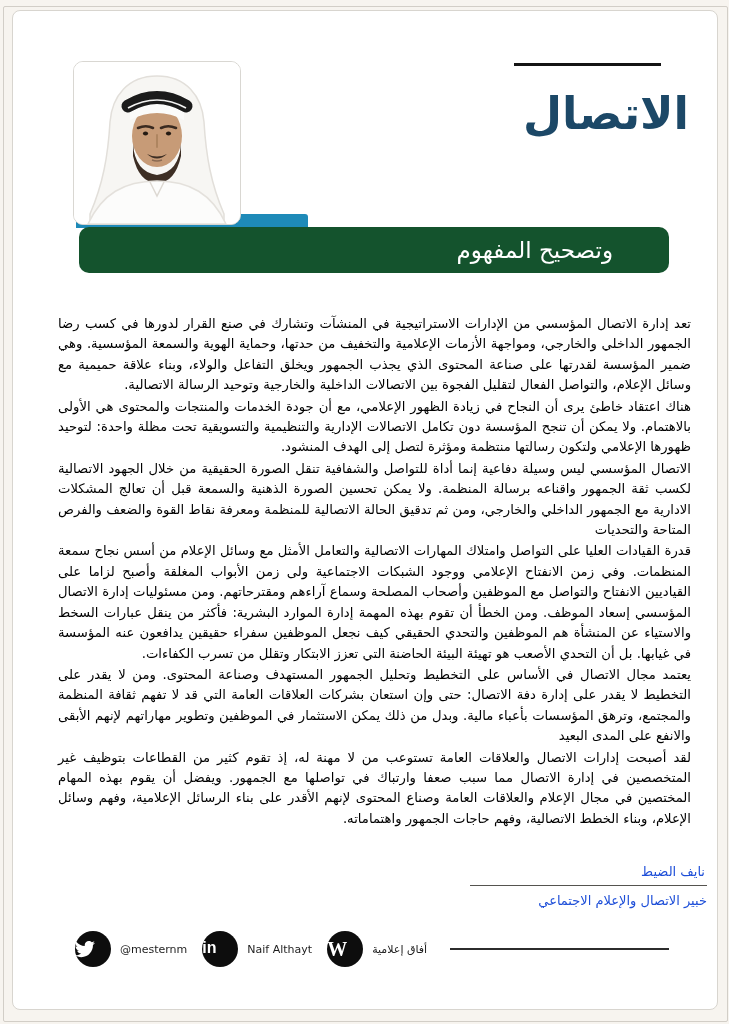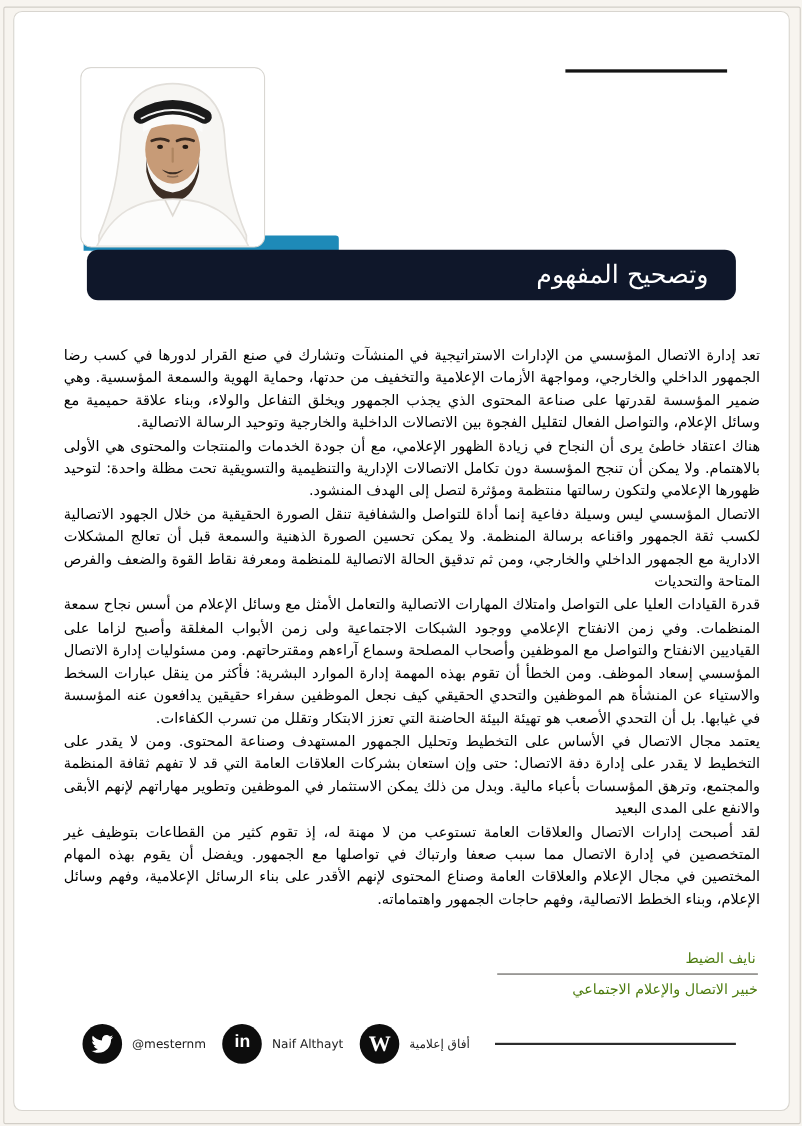--- a/index.html
+++ b/index.html
@@ -23,57 +23,57 @@
     background:#1e8ab8;border-radius:3px 3px 0 0;z-index:1;
   }
   .photo{
     position:absolute;left:60px;top:50px;width:166px;height:162px;
     background:#ffffff;border:1px solid #d9d7d2;border-radius:10px;
     overflow:hidden;z-index:2;
   }
   .photo svg{display:block;width:100%;height:100%;}
   .banner{
     position:absolute;left:66px;top:216px;width:590px;height:46px;
-    background:#0f172a;border-radius:10px;z-index:3;
+    background:#14532d;border-radius:10px;z-index:3;
     color:#ffffff;font-size:23px;line-height:46px;
-    text-align:right;padding-right:25px;box-sizing:border-box;
+    text-align:right;padding-right:56px;box-sizing:border-box;
     letter-spacing:.5px;
   }
   .title-rule{
     position:absolute;top:52px;right:56px;width:147px;height:3px;
     background:#141414;
   }
   .page-title{
     position:absolute;top:76px;right:28px;margin:0;
     color:#1c4867;font-size:45px;font-weight:bold;line-height:54px;
     text-align:right;
   }
   
   .article-body{
     position:absolute;left:45px;right:26px;top:303px;
     color:#000000;font-size:13.2px;line-height:20.4px;
     text-align:justify;
   }
   .article-body p{margin:0 0 1px 0;}
   
   .signature{
-    position:absolute;top:853px;right:28px;width:260px;
-    text-align:right;color:#4d7c0f;font-size:13px;
+    position:absolute;top:853px;right:10px;width:260px;
+    text-align:right;color:#1d4ed8;font-size:13px;
   }
   .sig-line{border-top:1px solid #55534f;margin:6px 0 7px 0;width:237px;margin-left:auto;}
   .sig-line{margin-right:0;}
   .signature .sig-name{padding-right:2px;}
   
   .footer{
     position:absolute;left:62px;right:48px;top:918px;height:40px;
     display:flex;align-items:center;gap:9px;
   }
   .social-circle{
     width:36px;height:36px;border-radius:50%;background:#0d0d0d;
-    display:flex;align-items:center;justify-content:center;flex:0 0 auto;
+    display:flex;align-items:center;justify-content:flex-start;flex:0 0 auto;
     color:#ffffff;
   }
   .social-circle svg{width:20px;height:20px;fill:#ffffff;}
   .li-glyph{font-family:"Liberation Sans",sans-serif;font-weight:bold;font-size:16px;line-height:1;margin-top:-2px;}
   .wp-glyph{font-family:"Liberation Serif","DejaVu Serif",serif;font-weight:bold;font-size:20px;line-height:1;}
   .social-label{font-size:11px;color:#1d1d1d;white-space:nowrap;margin-right:6px;}
   .social-label.arabic{direction:rtl;text-align:center;}
   .footer-rule{flex:1 1 auto;border-top:2px solid #2c2c2c;height:0;margin-left:8px;}
 </style>
 </head>
@@ -111,20 +111,21 @@
       <path d="M78,98 Q83,100 88,98" stroke="#8a6a52" stroke-width="1.4" fill="none"></path>
 
       <path d="M14,162 C28,132 50,119 83,119 C116,119 138,132 152,162 Z" fill="#fcfcfb" stroke="#e4e1dc" stroke-width="1.5"></path>
       <path d="M76,120 L83,134 L90,120" fill="none" stroke="#ddd9d3" stroke-width="1.5"></path>
     </svg>
   </div>
 
   <div class="title-rule"></div>
 
   <h1 class="page-title" dir="rtl">
+    <div>الاتصال</div>
   </h1>
 
   <div class="banner" dir="rtl">
     <span>وتصحيح المفهوم</span>
   </div>
 
   <div class="article-body" dir="rtl">
     <p>تعد إدارة الاتصال المؤسسي من الإدارات الاستراتيجية في المنشآت وتشارك في صنع القرار لدورها في كسب رضا الجمهور الداخلي والخارجي، ومواجهة الأزمات الإعلامية والتخفيف من حدتها، وحماية الهوية والسمعة المؤسسية. وهي ضمير المؤسسة لقدرتها على صناعة المحتوى الذي يجذب الجمهور ويخلق التفاعل والولاء، وبناء علاقة حميمية مع وسائل الإعلام، والتواصل الفعال لتقليل الفجوة بين الاتصالات الداخلية والخارجية وتوحيد الرسالة الاتصالية.</p>
     <p>هناك اعتقاد خاطئ يرى أن النجاح في زيادة الظهور الإعلامي، مع أن جودة الخدمات والمنتجات والمحتوى هي الأولى بالاهتمام. ولا يمكن أن تنجح المؤسسة دون تكامل الاتصالات الإدارية والتنظيمية والتسويقية تحت مظلة واحدة: لتوحيد ظهورها الإعلامي ولتكون رسالتها منتظمة ومؤثرة لتصل إلى الهدف المنشود.</p>
     <p>الاتصال المؤسسي ليس وسيلة دفاعية إنما أداة للتواصل والشفافية تنقل الصورة الحقيقية من خلال الجهود الاتصالية لكسب ثقة الجمهور واقناعه برسالة المنظمة. ولا يمكن تحسين الصورة الذهنية والسمعة قبل أن تعالج المشكلات الادارية مع الجمهور الداخلي والخارجي، ومن ثم تدقيق الحالة الاتصالية للمنظمة ومعرفة نقاط القوة والضعف والفرص المتاحة والتحديات</p>

